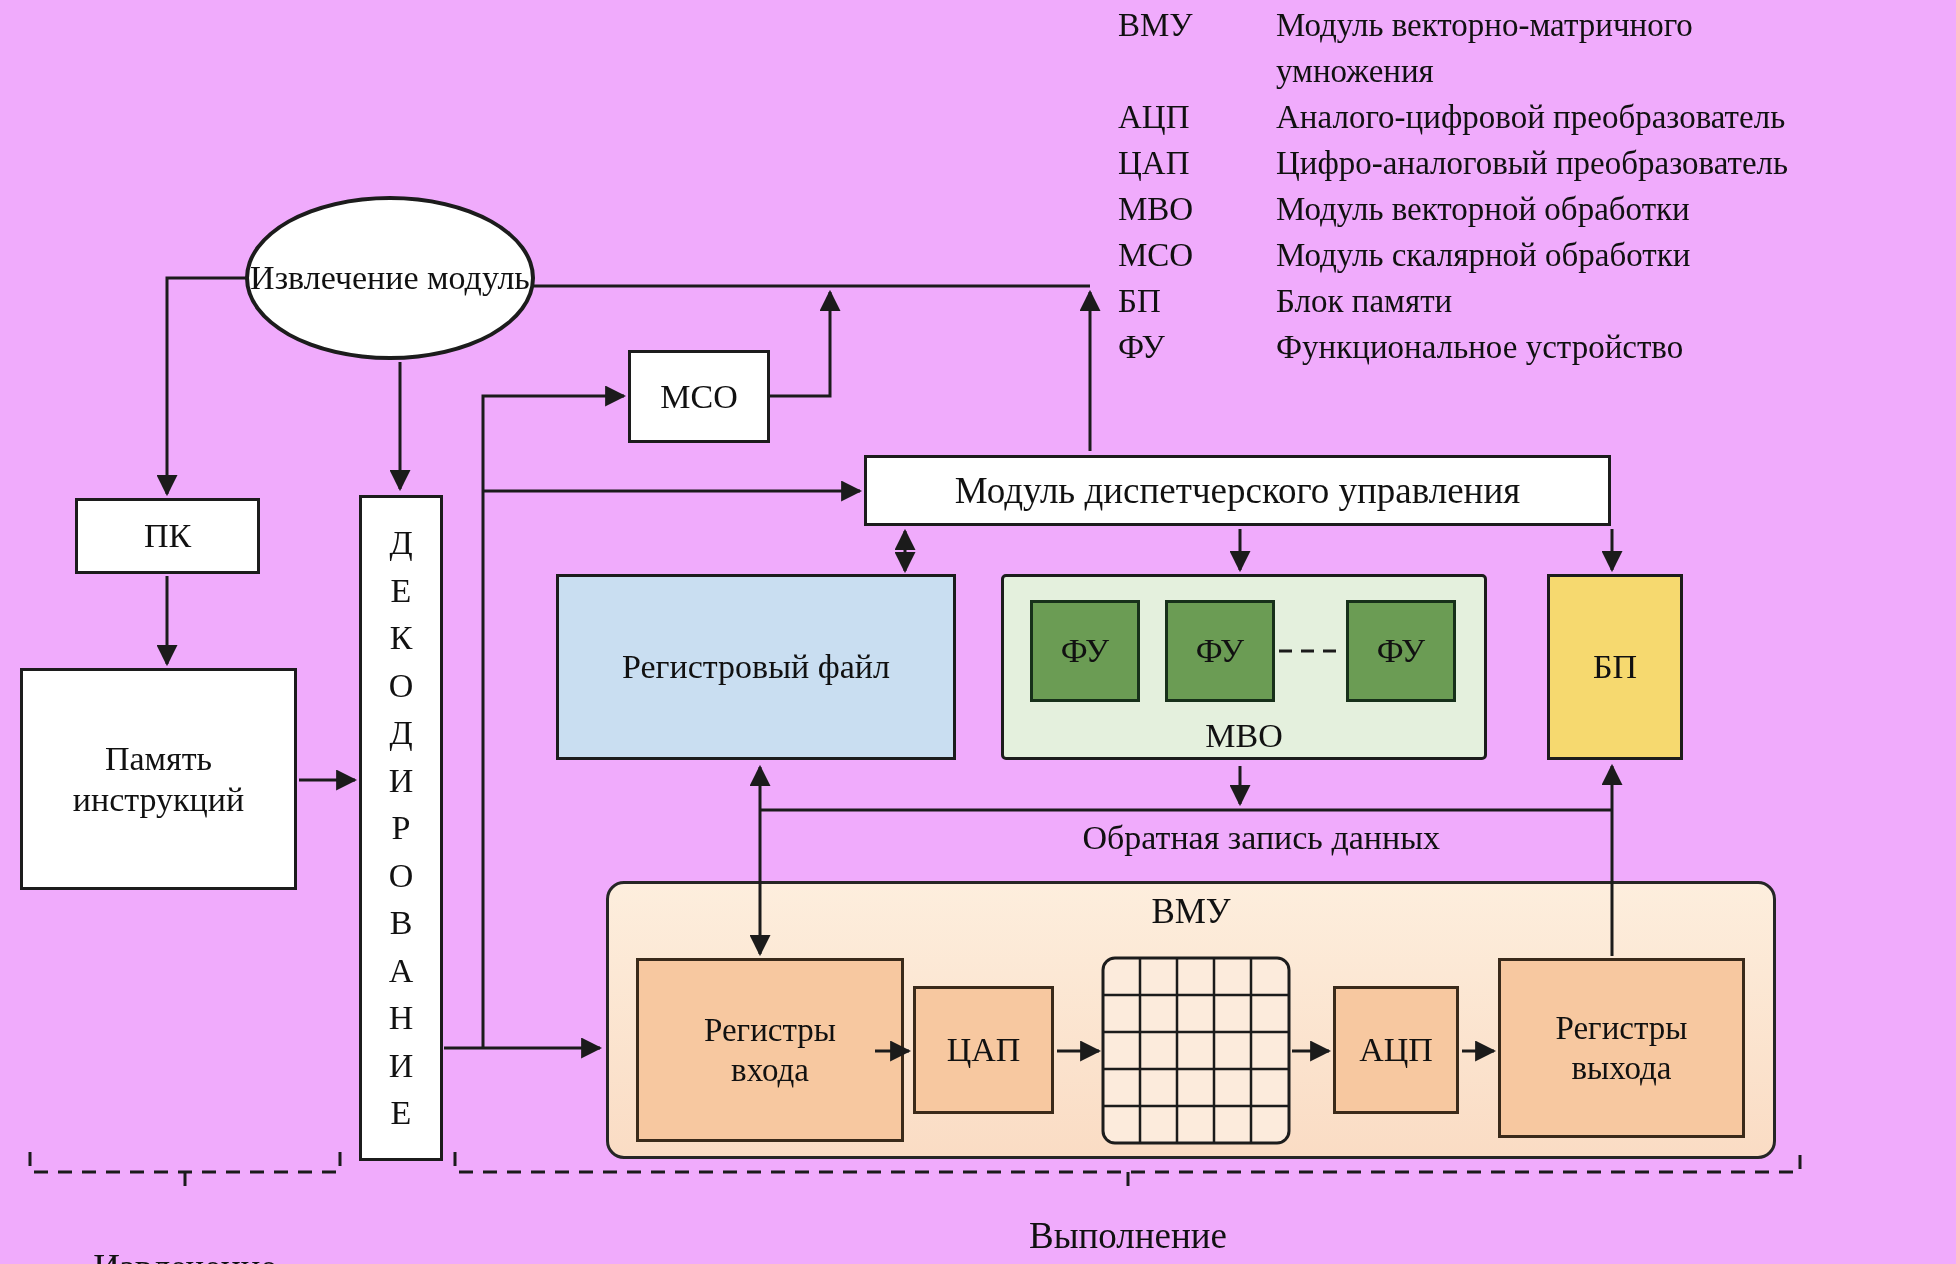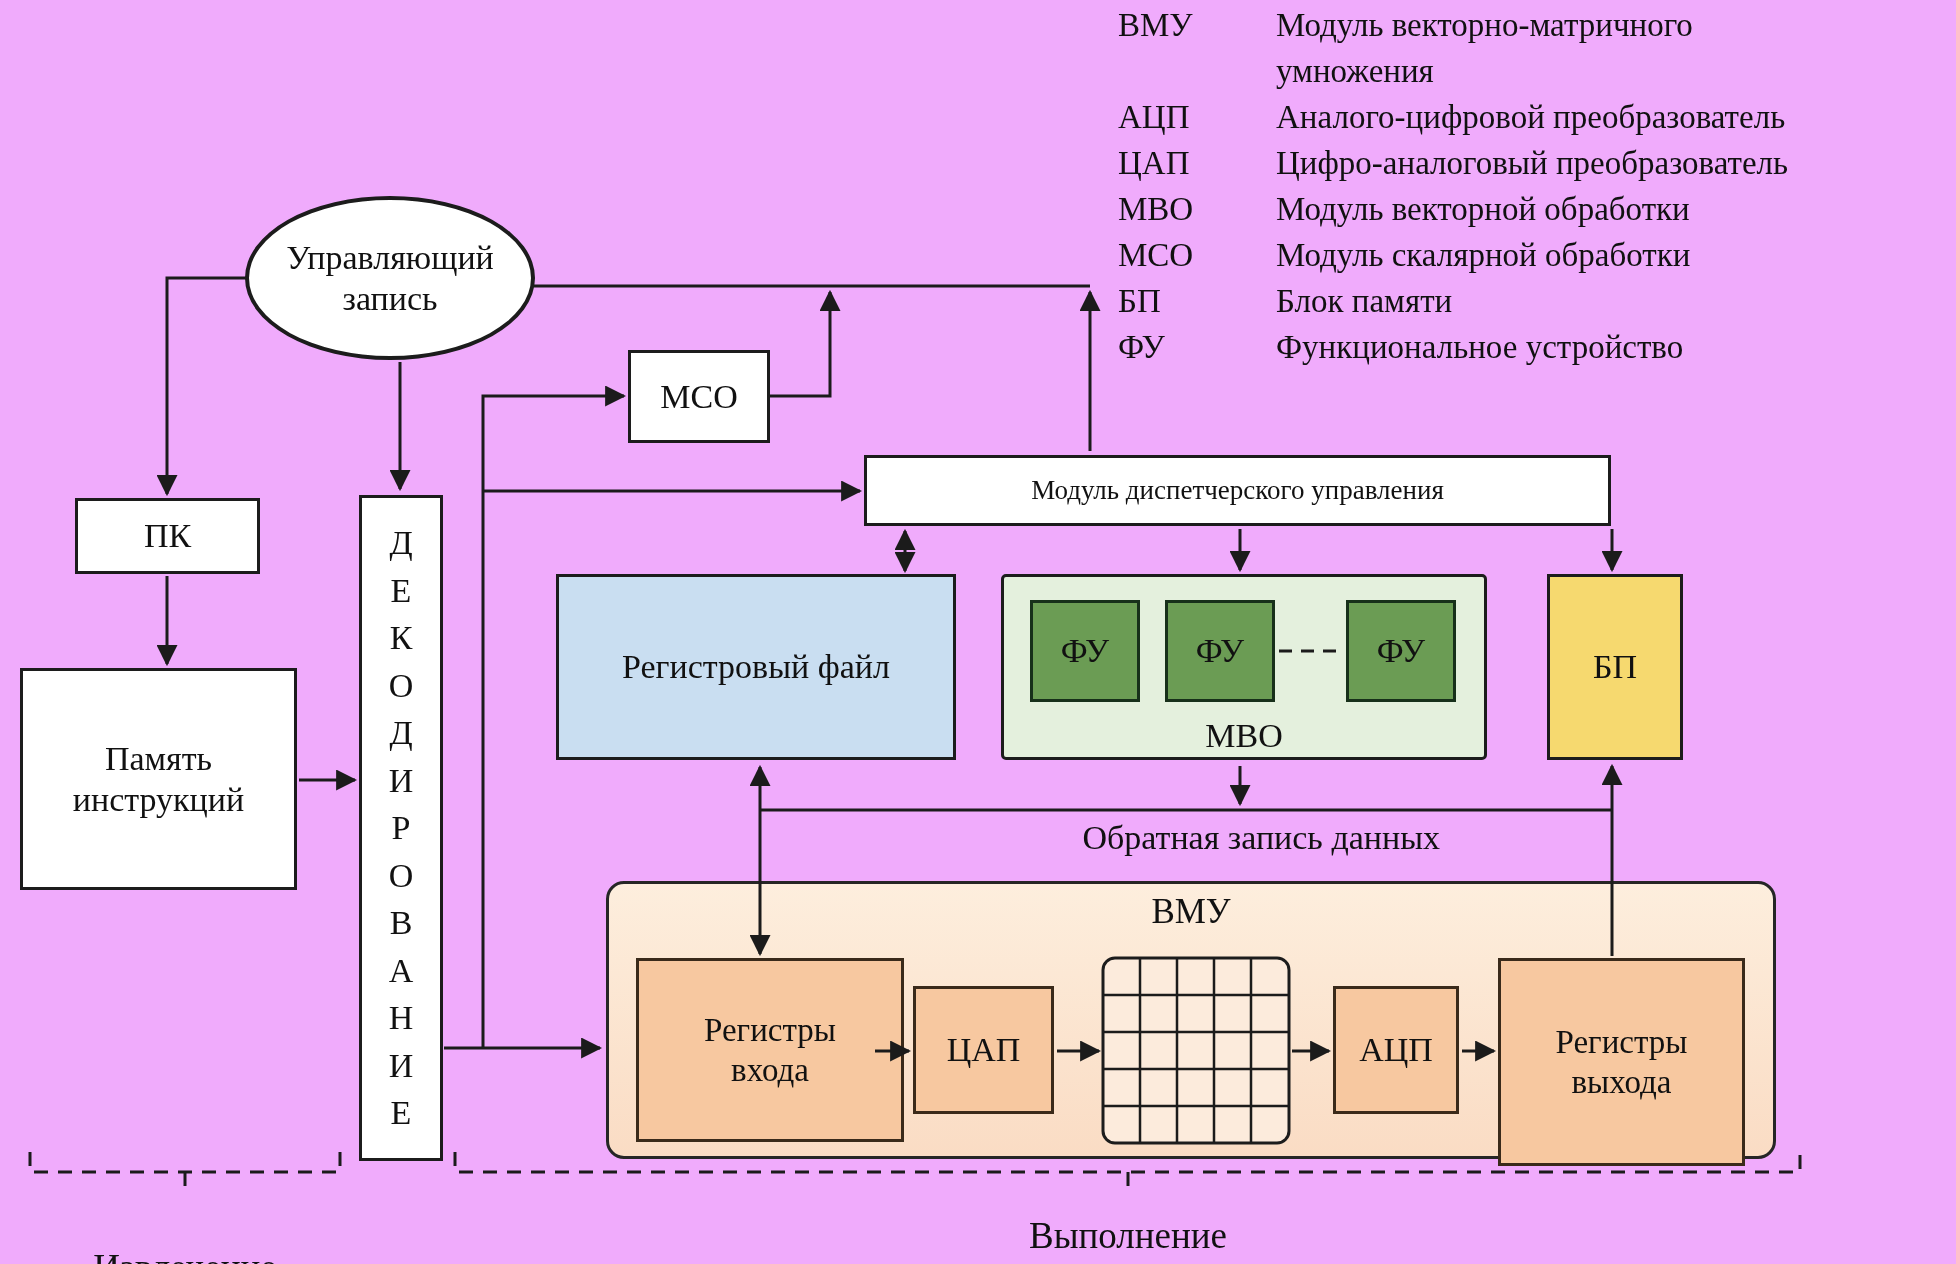--- a/index.html
+++ b/index.html
@@ -11,39 +11,39 @@
     position:absolute;box-sizing:border-box;border:3px solid #1c1c1c;background:#fff;
     display:flex;align-items:center;justify-content:center;text-align:center;
     font-size:34px;line-height:1.22;
   }
   .ellipse{left:245px;top:196px;width:290px;height:164px;border-radius:50%;border-width:4px;}
   #pk{left:75px;top:498px;width:185px;height:76px;}
   #imem{left:20px;top:668px;width:277px;height:222px;padding:0 18px;}
   #decoder{left:359px;top:495px;width:84px;height:666px;}
   .vword{display:inline-block;width:38px;word-break:break-all;line-height:47.5px;text-align:center;}
   #mso{left:628px;top:350px;width:142px;height:93px;}
-  #dispatcher{left:864px;top:455px;width:747px;height:71px;font-size:27px;}
+  #dispatcher{left:864px;top:455px;width:747px;height:71px;font-size:37px;}
   #regfile{left:556px;top:574px;width:400px;height:186px;background:#c9def1;}
   .container-box{position:absolute;box-sizing:border-box;}
   #mvo{left:1001px;top:574px;width:486px;height:186px;background:#e4f0dd;border:3px solid #1c1c1c;border-radius:5px;}
   .fu{position:absolute;top:23px;width:110px;height:102px;background:#6b9c54;border:3px solid #17301a;
       box-sizing:border-box;display:flex;align-items:center;justify-content:center;font-size:34px;}
   #fu1{left:26px;} #fu2{left:161px;} #fu3{left:342px;}
   .mvo-title{position:absolute;left:0;right:0;bottom:2px;text-align:center;font-size:34px;}
   #bp{left:1547px;top:574px;width:136px;height:186px;background:#f6d96f;}
   .float-label{position:absolute;text-align:center;font-size:34px;line-height:1.2;}
   #writeback{left:1040px;top:818px;width:400px;text-align:right;}
   #vmu{left:606px;top:881px;width:1170px;height:278px;border:3px solid #262626;border-radius:18px;
        background:linear-gradient(180deg,#fdeedd,#fadcc4);}
   .vmu-title{position:absolute;left:0;right:0;top:8px;text-align:center;font-size:35px;}
   .peach{background:#f7c8a0;border-color:#3a2a1a;}
   #inregs{left:636px;top:958px;width:268px;height:184px;font-size:33px;padding:0 26px;}
   #dac{left:913px;top:986px;width:141px;height:128px;}
   #adc{left:1333px;top:986px;width:126px;height:128px;}
-  #outregs{left:1498px;top:958px;width:247px;height:208px;font-size:33px;padding:0 44px;}
+  #outregs{left:1498px;top:958px;width:247px;height:180px;font-size:33px;padding:0 44px;}
   .legend{position:absolute;left:1118px;top:2px;font-size:33px;line-height:46px;}
   .legend-row{display:flex;align-items:flex-start;}
   .term{flex:0 0 158px;width:158px;}
   .def{width:660px;white-space:pre-line;}
   .stage-label{position:absolute;text-align:center;font-size:37px;}
   #fetch{left:35px;top:1214px;width:300px;margin-top:32px;}
   #exec{left:928px;top:1214px;width:400px;}
   svg.overlay{position:absolute;left:0;top:0;pointer-events:none;}
 </style>
 </head>
@@ -77,21 +77,21 @@
       <span class="term">БП</span>
       <span class="def">Блок памяти</span>
     </div>
     <div class="legend-row">
       <span class="term">ФУ</span>
       <span class="def">Функциональное устройство</span>
     </div>
   </div>
 
   <div class="box ellipse">
-    <span>Управляющий запись</span>
+    <span>Извлечение модуль</span>
   </div>
 
   <div class="box" id="pk">
     <span>ПК</span>
   </div>
 
   <div class="box" id="imem">
     <span>Память инструкций</span>
   </div>
 

